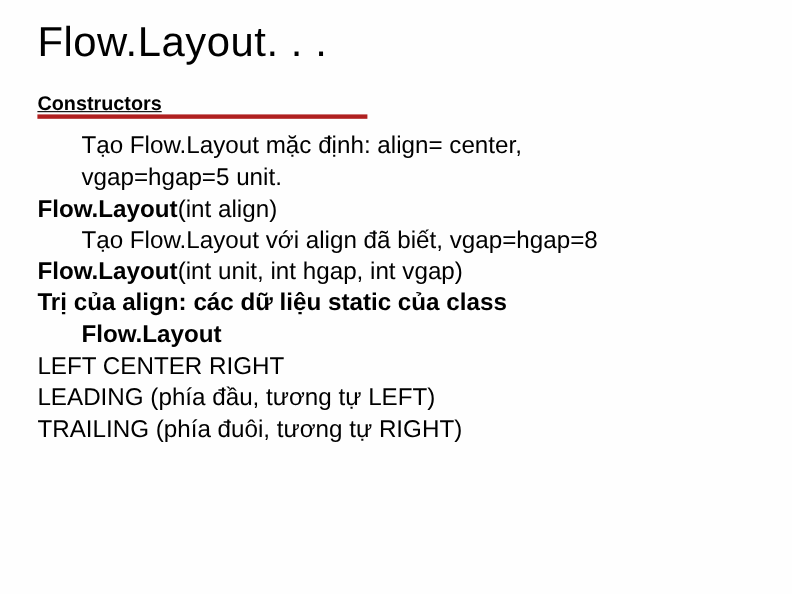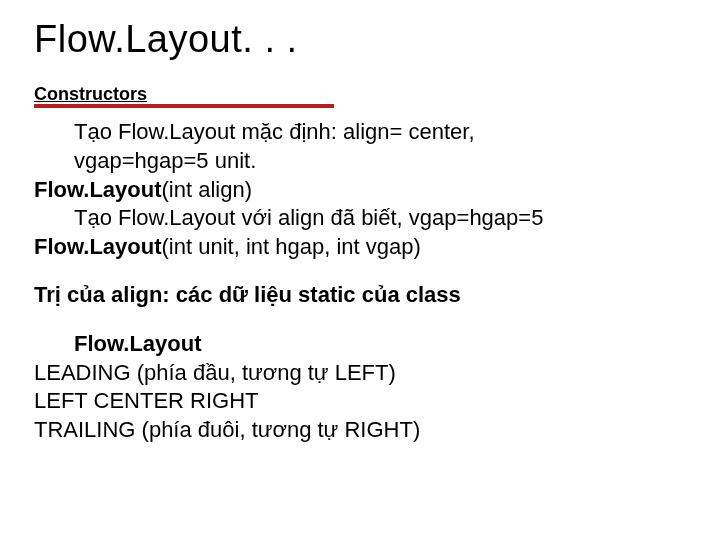--- a/index.html
+++ b/index.html
@@ -44,21 +44,20 @@
     font-weight: 700;
   }
   .sig .args {
     font-weight: 400;
   }
   .desc {
     padding-left: 40px;
   }
   .bold-line {
     font-weight: 700;
-    margin-top: 20px;
   }
   .indent-small {
     padding-left: 40px;
   }
   .plain {
     font-weight: 400;
   }
 </style>
 </head>
 <body>
@@ -69,26 +68,26 @@
   <div class="content">
     <span class="section-header">Constructors</span>
     <div class="red-rule"></div>
 
     <div class="desc">Tạo Flow.Layout mặc định: align= center,</div>
     <div class="desc">vgap=hgap=5 unit.</div>
 
     <div class="sig">
       <span>Flow.Layout</span><span class="args">(int align)</span>
     </div>
-    <div class="desc">Tạo Flow.Layout với align đã biết, vgap=hgap=5</div>
+    <div class="desc">Tạo Flow.Layout với align đã biết, vgap=hgap=8</div>
 
     <div class="sig">
       <span>Flow.Layout</span><span class="args">(int unit, int hgap, int vgap)</span>
     </div>
 
     <div class="bold-line">Trị của align: các dữ liệu static của class</div>
     <div class="bold-line indent-small">Flow.Layout</div>
 
+    <div class="plain">LEFT  CENTER   RIGHT</div>
     <div class="plain">LEADING (phía đầu, tương tự LEFT)</div>
-    <div class="plain">LEFT  CENTER   RIGHT</div>
     <div class="plain">TRAILING (phía đuôi, tương tự RIGHT)</div>
   </div>
 </div>
 
 </body></html>

